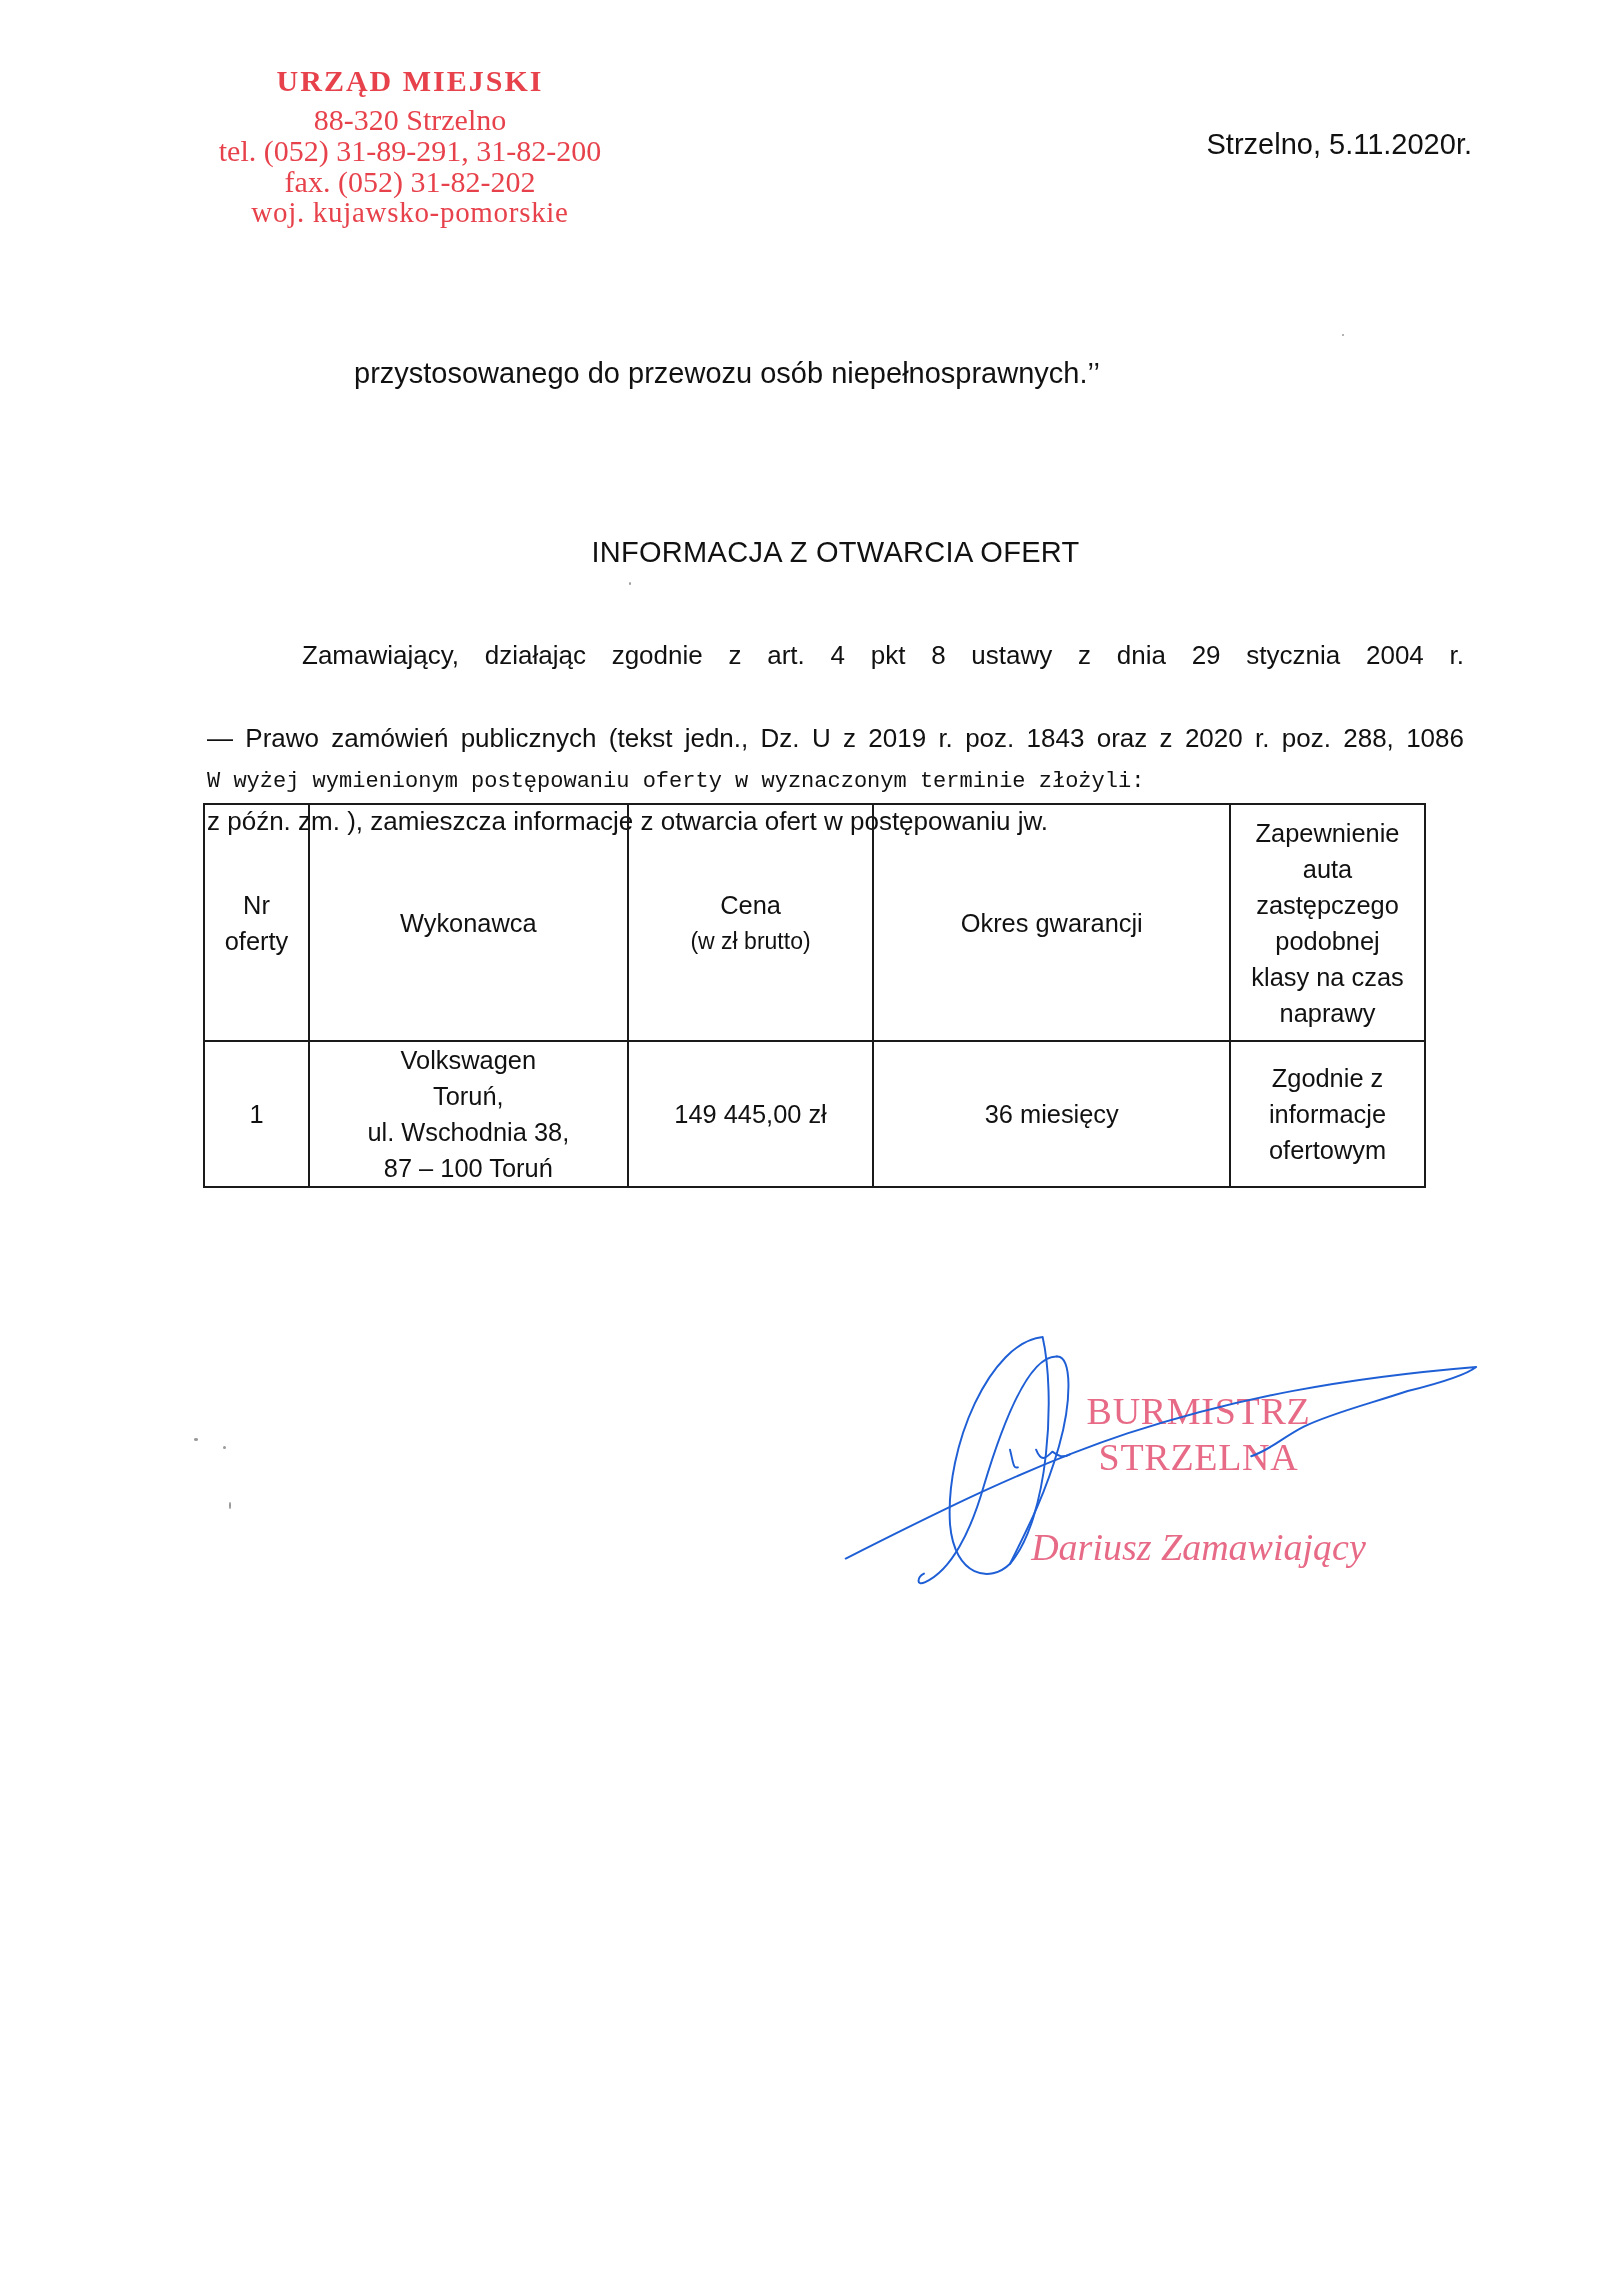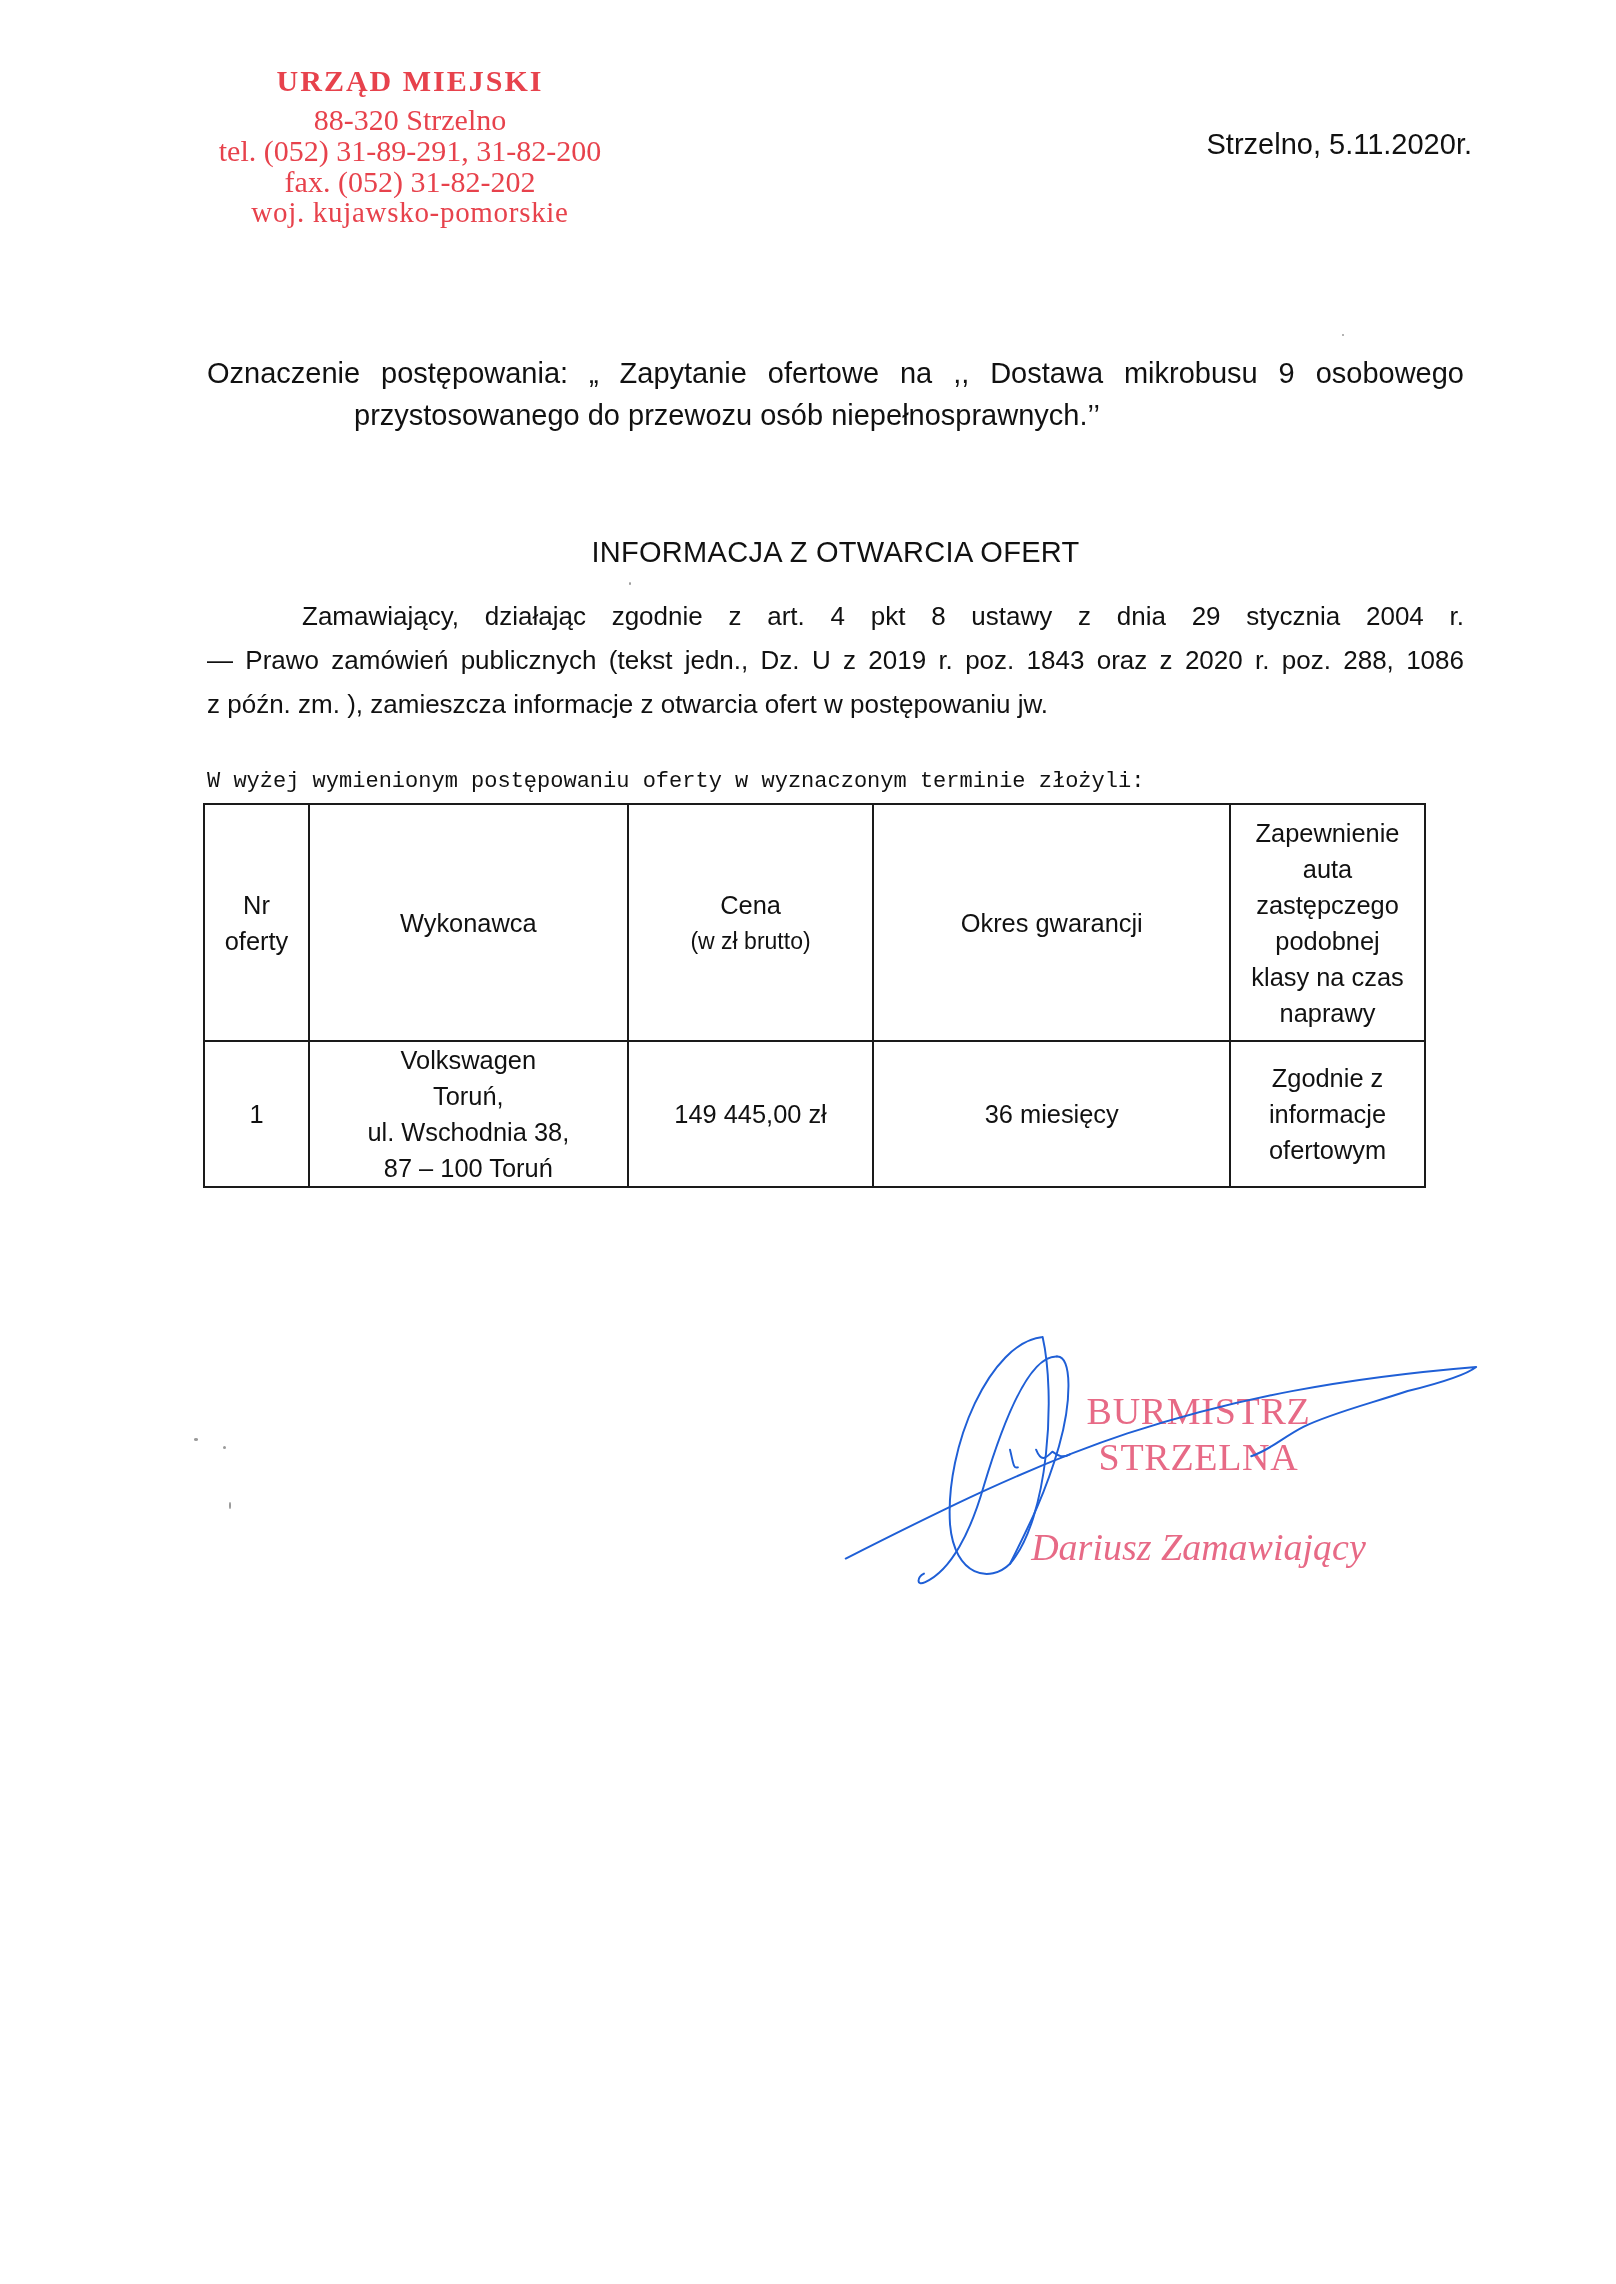--- a/index.html
+++ b/index.html
@@ -19,21 +19,21 @@
 
   .date { left: 1192px; top: 128px; width: 280px; text-align: right; font-size: 29px; }
 
   .subject { left: 207px; top: 352px; width: 1257px; font-size: 29px; line-height: 42px; }
   .subject .l1 { text-align: justify; text-align-last: justify; display: block; }
   .subject .l2 { display: block; padding-left: 147px; }
 
   .heading { left: 207px; top: 536px; width: 1257px; text-align: center; font-size: 29px; letter-spacing: 0.3px; }
 
   .para { left: 207px; top: 594px; width: 1257px; font-size: 26px; line-height: 44px; }
-  .para .pl { display: block; text-align: justify; text-align-last: justify; }
+  .para .pl { display: block; text-align: justify; text-align-last: justify; margin-top: 39px; }
   .para .pl1 { padding-left: 95px; }
   .para .pl3 { text-align-last: left; }
 
   .intro { left: 207px; top: 769px; width: 1257px; font-size: 22px; font-family: Liberation Mono, monospace; }
 
   table.offers { position: absolute; left: 203px; top: 803px; width: 1223px; height: 381px;
                  border-collapse: collapse; font-size: 25.4px; line-height: 36px; }
   table.offers td { border: 2px solid #1a1a1a; text-align: center; vertical-align: middle; padding: 0 3.9px; }
   table.offers tr.hdr { height: 237px; }
   table.offers tr.row { height: 144px; }
@@ -56,21 +56,20 @@
   <div class="s1">URZĄD MIEJSKI</div>
   <div class="s2">88-320 Strzelno</div>
   <div class="s3">tel. (052) 31-89-291, 31-82-200</div>
   <div class="s4">fax. (052) 31-82-202</div>
   <div class="s5">woj. kujawsko-pomorskie</div>
 </div>
 
 <div class="abs date">Strzelno, 5.11.2020r.</div>
 
 <div class="abs subject">
-  <span class="l1">Oznaczenie postępowania: „ Zapytanie ofertowe na ,, Dostawa mikrobusu 9 osobowego</span>
   <span class="l2">przystosowanego do przewozu osób niepełnosprawnych.’’</span>
 </div>
 
 <div class="abs heading">INFORMACJA Z OTWARCIA OFERT</div>
 
 <div class="abs para">
   <span class="pl pl1">Zamawiający, działając zgodnie z art. 4 pkt 8 ustawy z dnia 29 stycznia 2004 r.</span>
   <span class="pl pl2">— Prawo zamówień publicznych (tekst jedn., Dz. U z 2019 r. poz. 1843 oraz z 2020 r. poz. 288, 1086</span>
   <span class="pl pl3">z późn. zm. ), zamieszcza informacje z otwarcia ofert w postępowaniu jw.</span>
 </div>

